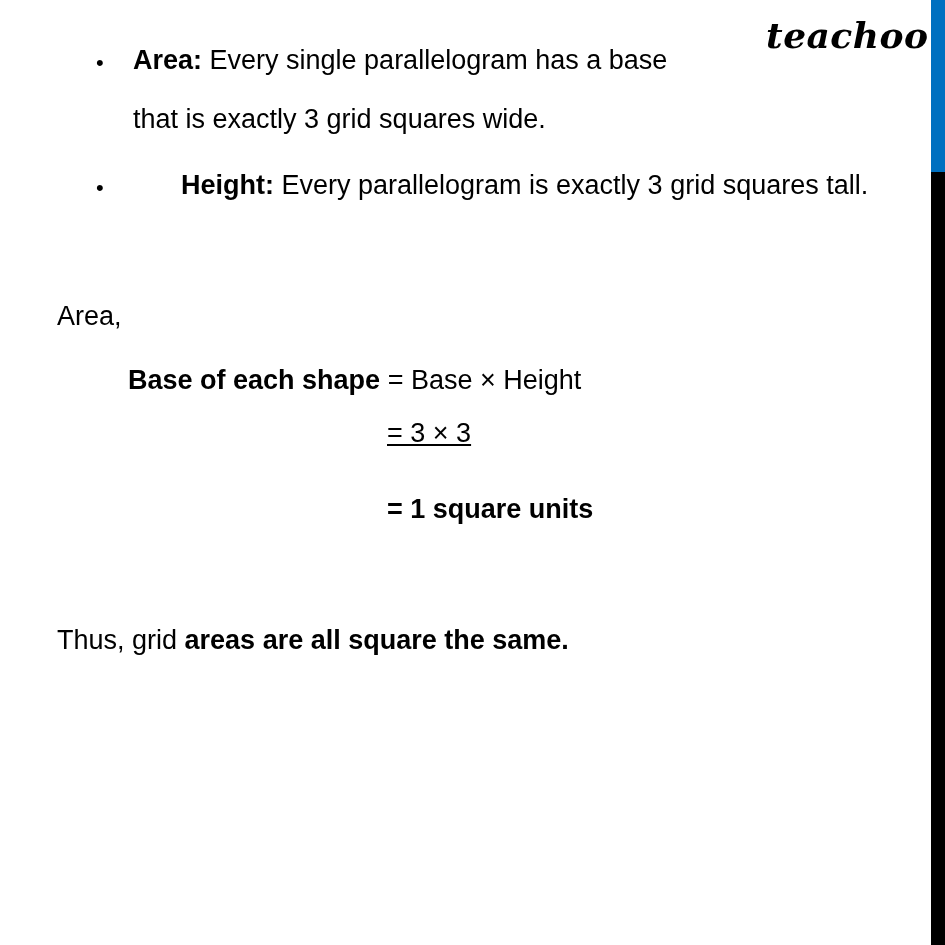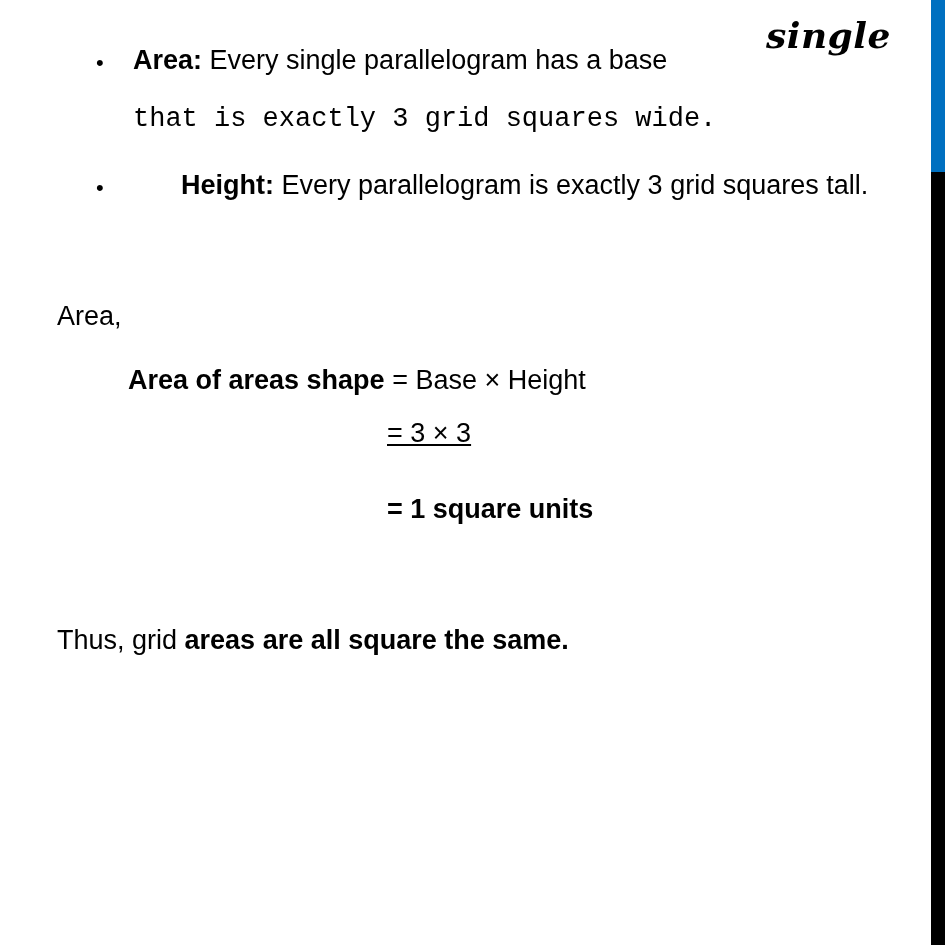--- a/index.html
+++ b/index.html
@@ -12,37 +12,37 @@
   .line { position:absolute; font-size:27px; white-space:nowrap; }
   .bullet { position:absolute; font-size:22px; }
   b { font-weight:bold; }
 </style>
 </head>
 <body>
 
 <div class="side-blue"></div>
 <div class="side-black"></div>
 
-<div class="logo">single</div>
+<div class="logo">teachoo</div>
 
 <div class="bullet" style="left:96px;top:50px;">•</div>
 <div class="line" style="left:133px;top:45px;">
   <b>Area:</b><span> Every single parallelogram has a base</span>
 </div>
-<div class="line" style="left:133px;top:104px;font-family:Liberation Mono, monospace;">that is exactly 3 grid squares wide.</div>
+<div class="line" style="left:133px;top:104px;">that is exactly 3 grid squares wide.</div>
 
 <div class="bullet" style="left:96px;top:175px;">•</div>
 <div class="line" style="left:133px;top:170px;margin-left:48px;">
   <b>Height:</b><span> Every parallelogram is exactly 3 grid squares tall.</span>
 </div>
 
 <div class="line" style="left:57px;top:301px;">Area,</div>
 
 <div class="line" style="left:128px;top:365px;">
-  <b>Area of areas shape</b><span> = Base × Height</span>
+  <b>Base of each shape</b><span> = Base × Height</span>
 </div>
 <div class="line" style="left:387px;top:418px;text-decoration:underline;">= 3 × 3</div>
 <div class="line" style="left:387px;top:494px;">
   <b>= 1 square units</b>
 </div>
 
 <div class="line" style="left:57px;top:625px;">
   <span>Thus, grid </span><b>areas are all square the same.</b>
 </div>
 

